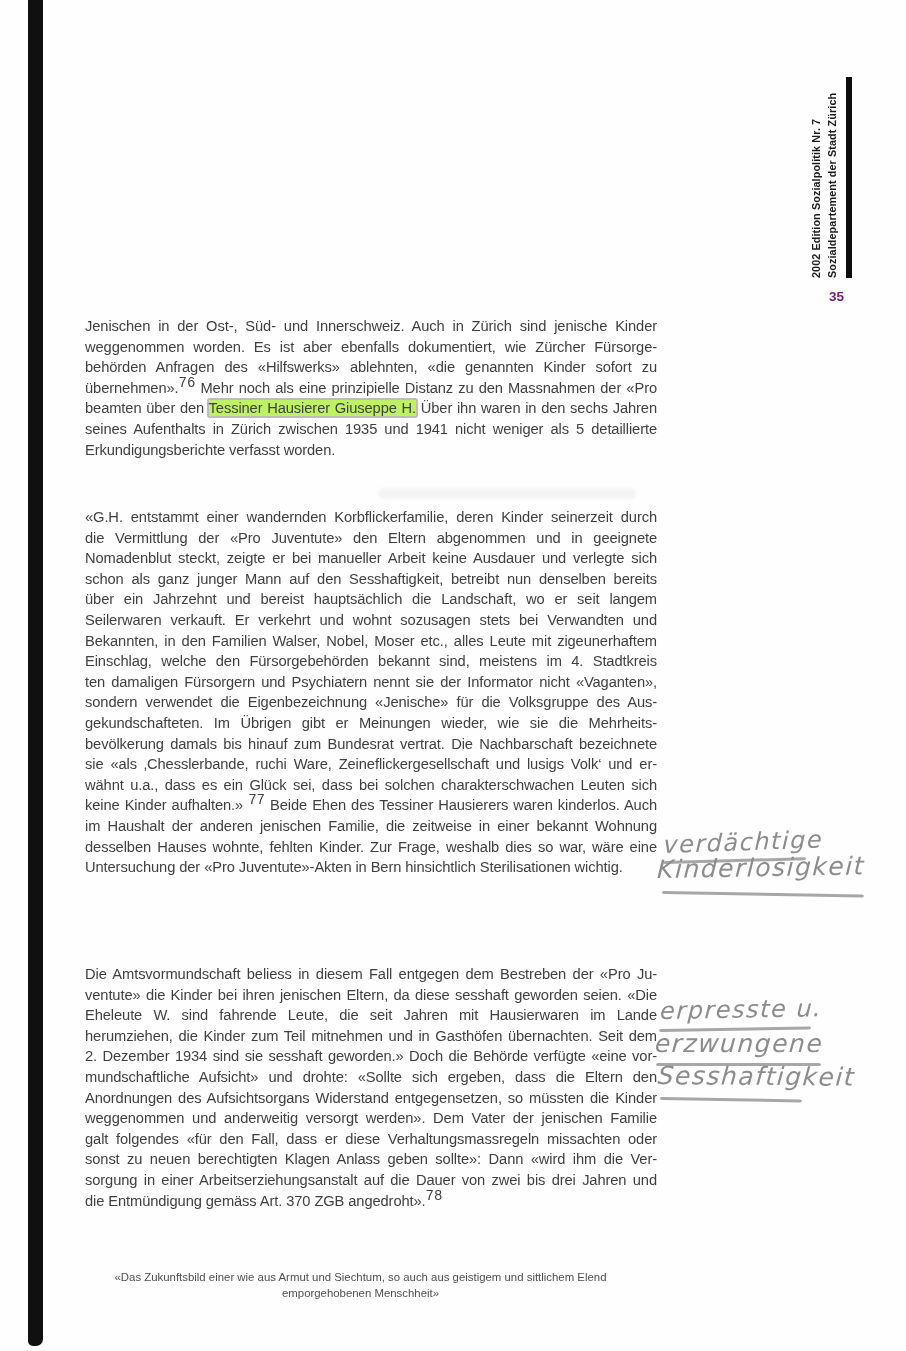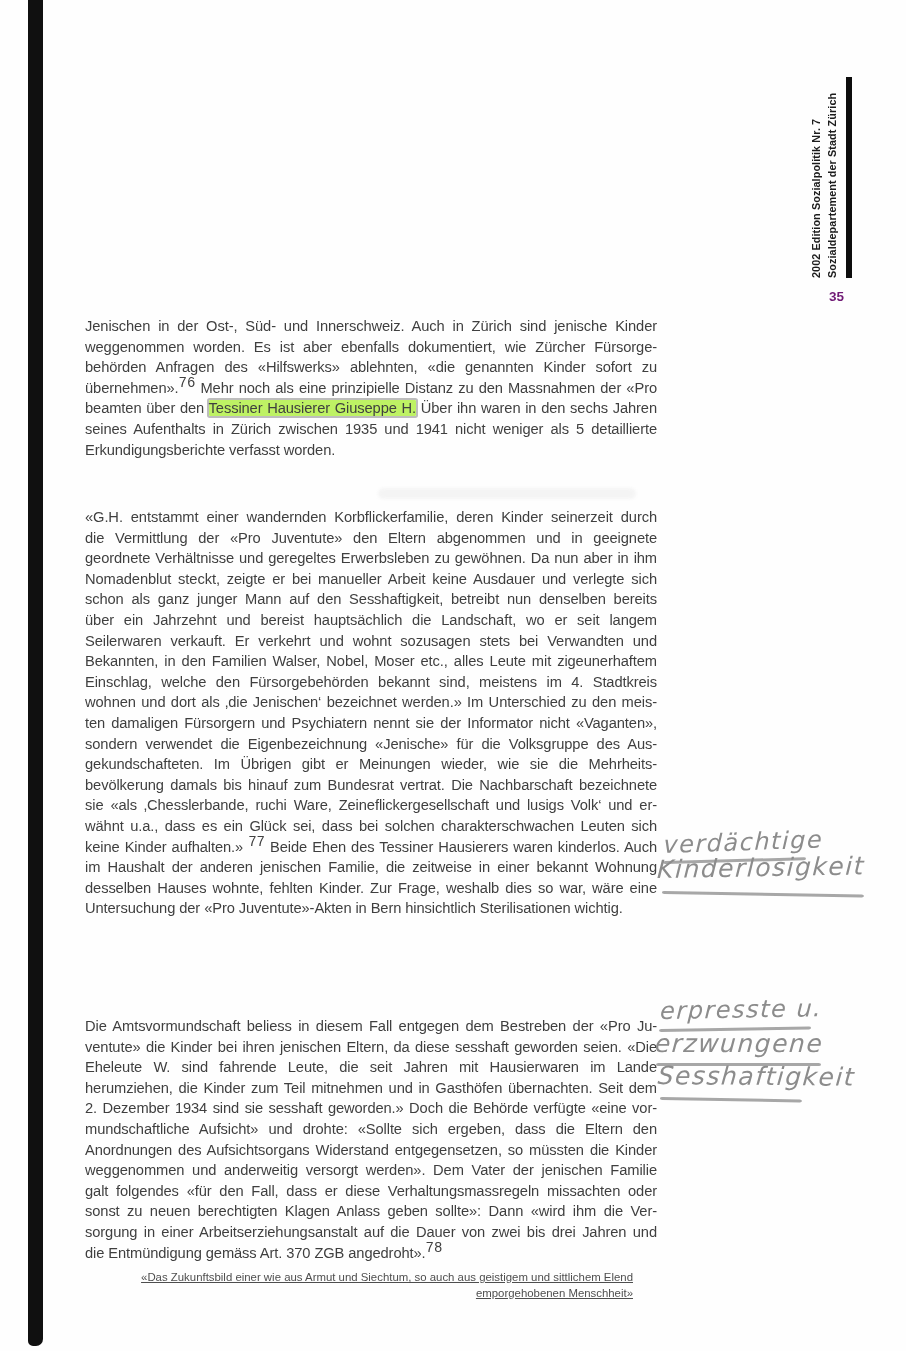--- a/index.html
+++ b/index.html
@@ -21,21 +21,21 @@
   .para{position:absolute;left:0;width:572px;font-size:14.7px;line-height:20.6px;letter-spacing:-0.1px;}
   .tline{text-align:justify;text-align-last:justify;}
   .tline.tlast{text-align-last:left;}
   sup{font-size:14px;vertical-align:super;line-height:0;letter-spacing:0;font-family:Liberation Mono, monospace;}
   .hl{background:#bef264;box-shadow:0 0 0 2px #bdbdbd;border-radius:1px;}
 
   .footnote{
     position:absolute;left:88px;top:1270px;width:545px;
     font-size:11.4px;line-height:15.6px;color:#4e4e4e;
   }
-  .footnote .tline{text-align:right;text-align-last:auto;text-decoration:underline;}
+  .footnote .tline{text-align:center;text-align-last:auto;}
 
   
   .sidebar-caption{
     position:absolute;left:809px;top:77px;height:201px;
     writing-mode:vertical-rl;transform:rotate(180deg);
     font-weight:700;font-size:10.8px;line-height:15.5px;color:#1c1c1c;
     letter-spacing:0.1px;
   }
   .sidebar-caption div{white-space:nowrap;}
   .sidebar-rule{position:absolute;left:846px;top:77px;width:6px;height:201px;background:#0d0d0d;}
@@ -65,40 +65,38 @@
         <div class="tline">weggenommen worden. Es ist aber ebenfalls dokumentiert, wie Zürcher Fürsorge-</div>
         <div class="tline">behörden Anfragen des «Hilfswerks» ablehnten, «die genannten Kinder sofort zu</div>
         <div class="tline">übernehmen».<sup>76</sup> Mehr noch als eine prinzipielle Distanz zu den Massnahmen der «Pro</div>
         <div class="tline">beamten über den <span class="hl">Tessiner Hausierer Giuseppe H.</span> Über ihn waren in den sechs Jahren</div>
         <div class="tline">seines Aufenthalts in Zürich zwischen 1935 und 1941 nicht weniger als 5 detaillierte</div>
         <div class="tline tlast">Erkundigungsberichte verfasst worden.</div>
       </div>
     <div class="para" style="top:507px">
         <div class="tline">«G.H. entstammt einer wandernden Korbflickerfamilie, deren Kinder seinerzeit durch</div>
         <div class="tline">die Vermittlung der «Pro Juventute» den Eltern abgenommen und in geeignete</div>
-        <div class="tline">geordnete Verhältnisse und geregeltes Erwerbsleben zu gewöhnen. Da nun aber in ihm</div>
         <div class="tline">Nomadenblut steckt, zeigte er bei manueller Arbeit keine Ausdauer und verlegte sich</div>
         <div class="tline">schon als ganz junger Mann auf den Sesshaftigkeit, betreibt nun denselben bereits</div>
         <div class="tline">über ein Jahrzehnt und bereist hauptsächlich die Landschaft, wo er seit langem</div>
         <div class="tline">Seilerwaren verkauft. Er verkehrt und wohnt sozusagen stets bei Verwandten und</div>
         <div class="tline">Bekannten, in den Familien Walser, Nobel, Moser etc., alles Leute mit zigeunerhaftem</div>
         <div class="tline">Einschlag, welche den Fürsorgebehörden bekannt sind, meistens im 4. Stadtkreis</div>
-        <div class="tline">wohnen und dort als ‚die Jenischen‘ bezeichnet werden.» Im Unterschied zu den meis-</div>
         <div class="tline">ten damaligen Fürsorgern und Psychiatern nennt sie der Informator nicht «Vaganten»,</div>
         <div class="tline">sondern verwendet die Eigenbezeichnung «Jenische» für die Volksgruppe des Aus-</div>
         <div class="tline">gekundschafteten. Im Übrigen gibt er Meinungen wieder, wie sie die Mehrheits-</div>
         <div class="tline">bevölkerung damals bis hinauf zum Bundesrat vertrat. Die Nachbarschaft bezeichnete</div>
         <div class="tline">sie «als ‚Chesslerbande, ruchi Ware, Zeineflickergesellschaft und lusigs Volk‘ und er-</div>
         <div class="tline">wähnt u.a., dass es ein Glück sei, dass bei solchen charakterschwachen Leuten sich</div>
         <div class="tline">keine Kinder aufhalten.» <sup>77</sup> Beide Ehen des Tessiner Hausierers waren kinderlos. Auch</div>
         <div class="tline">im Haushalt der anderen jenischen Familie, die zeitweise in einer bekannt Wohnung</div>
         <div class="tline">desselben Hauses wohnte, fehlten Kinder. Zur Frage, weshalb dies so war, wäre eine</div>
         <div class="tline tlast">Untersuchung der «Pro Juventute»-Akten in Bern hinsichtlich Sterilisationen wichtig.</div>
       </div>
-    <div class="para" style="top:1016px">
+    <div class="para" style="top:964px">
         <div class="tline">Die Amtsvormundschaft beliess in diesem Fall entgegen dem Bestreben der «Pro Ju-</div>
         <div class="tline">ventute» die Kinder bei ihren jenischen Eltern, da diese sesshaft geworden seien. «Die</div>
         <div class="tline">Eheleute W. sind fahrende Leute, die seit Jahren mit Hausierwaren im Lande</div>
         <div class="tline">herumziehen, die Kinder zum Teil mitnehmen und in Gasthöfen übernachten. Seit dem</div>
         <div class="tline">2. Dezember 1934 sind sie sesshaft geworden.» Doch die Behörde verfügte «eine vor-</div>
         <div class="tline">mundschaftliche Aufsicht» und drohte: «Sollte sich ergeben, dass die Eltern den</div>
         <div class="tline">Anordnungen des Aufsichtsorgans Widerstand entgegensetzen, so müssten die Kinder</div>
         <div class="tline">weggenommen und anderweitig versorgt werden». Dem Vater der jenischen Familie</div>
         <div class="tline">galt folgendes «für den Fall, dass er diese Verhaltungsmassregeln missachten oder</div>
         <div class="tline">sonst zu neuen berechtigten Klagen Anlass geben sollte»: Dann «wird ihm die Ver-</div>

